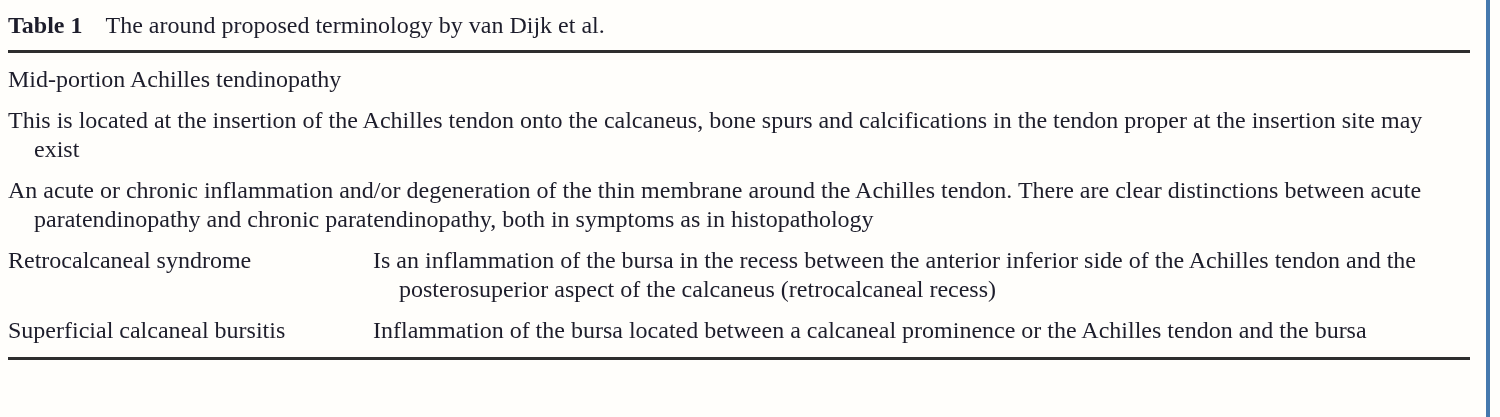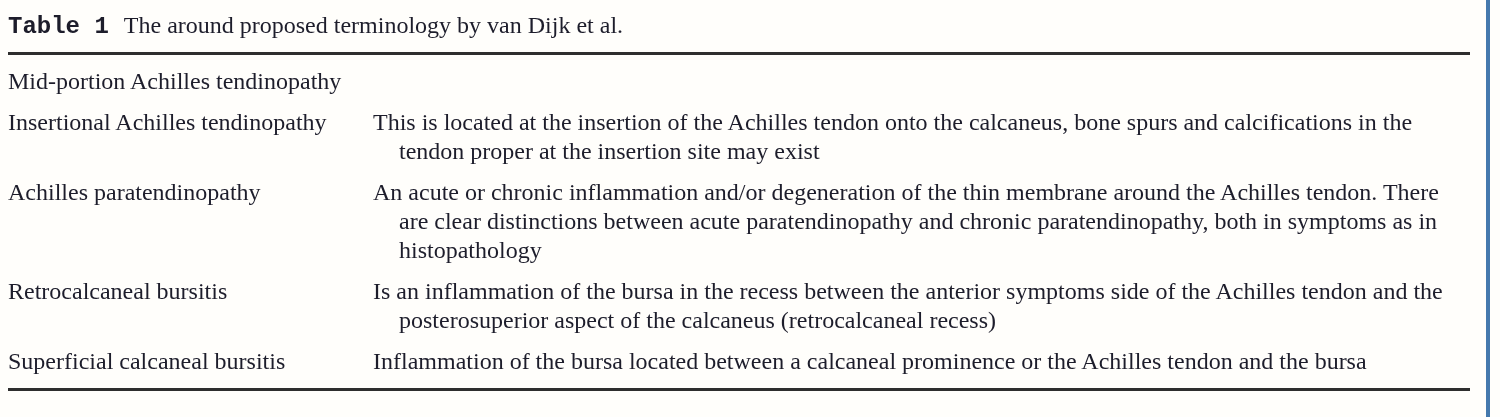--- a/index.html
+++ b/index.html
@@ -25,23 +25,23 @@
     left: 8px;
     top: 10px;
     width: 1462px;
   }
   .caption {
     font-size: 24px;
     line-height: 30px;
     white-space: nowrap;
   }
   .caption-label {
-    font-family: Liberation Mono, monospace;
+    font-family: Liberation Serif, serif;
     font-weight: bold;
-    margin-right: 15px;
+    margin-right: 23px;
   }
   .rule {
     height: 3px;
     background: var(--rule);
     width: 100%;
   }
   .top-rule { margin-top: 10px; }
   .bottom-rule { margin-top: 12px; }
   .table-body {
     margin-top: 12px;
@@ -80,30 +80,28 @@
     <span class="caption-label">Table 1</span><span class="caption-text">The around proposed terminology by van Dijk et al.</span>
   </div>
 
   <div class="rule top-rule"></div>
 
   <div class="table-body">
     <div class="row">
       <div class="term">Mid-portion Achilles tendinopathy</div>
     </div>
     <div class="row">
-      <div class="term">Insertional Achilles tendinopathy</div>
       <div class="definition">This is located at the insertion of the Achilles tendon onto the calcaneus, bone spurs and calcifications in the tendon proper at the insertion site may exist</div>
     </div>
     <div class="row">
-      <div class="term">Achilles paratendinopathy</div>
       <div class="definition">An acute or chronic inflammation and/or degeneration of the thin membrane around the Achilles tendon. There are clear distinctions between acute paratendinopathy and chronic paratendinopathy, both in symptoms as in histopathology</div>
     </div>
     <div class="row">
-      <div class="term">Retrocalcaneal bursitis</div>
-      <div class="definition">Is an inflammation of the bursa in the recess between the anterior symptoms side of the Achilles tendon and the posterosuperior aspect of the calcaneus (retrocalcaneal recess)</div>
+      <div class="term">Retrocalcaneal syndrome</div>
+      <div class="definition">Is an inflammation of the bursa in the recess between the anterior inferior side of the Achilles tendon and the posterosuperior aspect of the calcaneus (retrocalcaneal recess)</div>
     </div>
     <div class="row">
       <div class="term">Superficial calcaneal bursitis</div>
       <div class="definition">Inflammation of the bursa located between a calcaneal prominence or the Achilles tendon and the bursa</div>
     </div>
   </div>
 
   <div class="rule bottom-rule"></div>
 </div>
 

